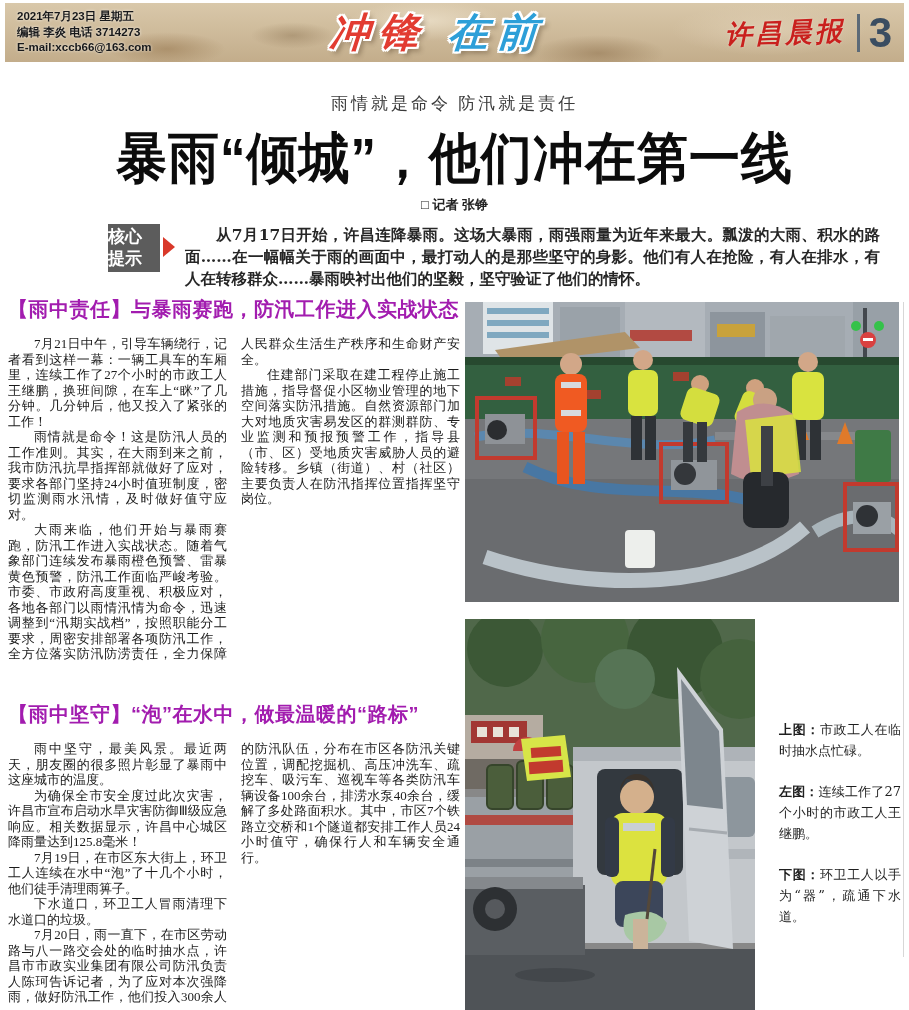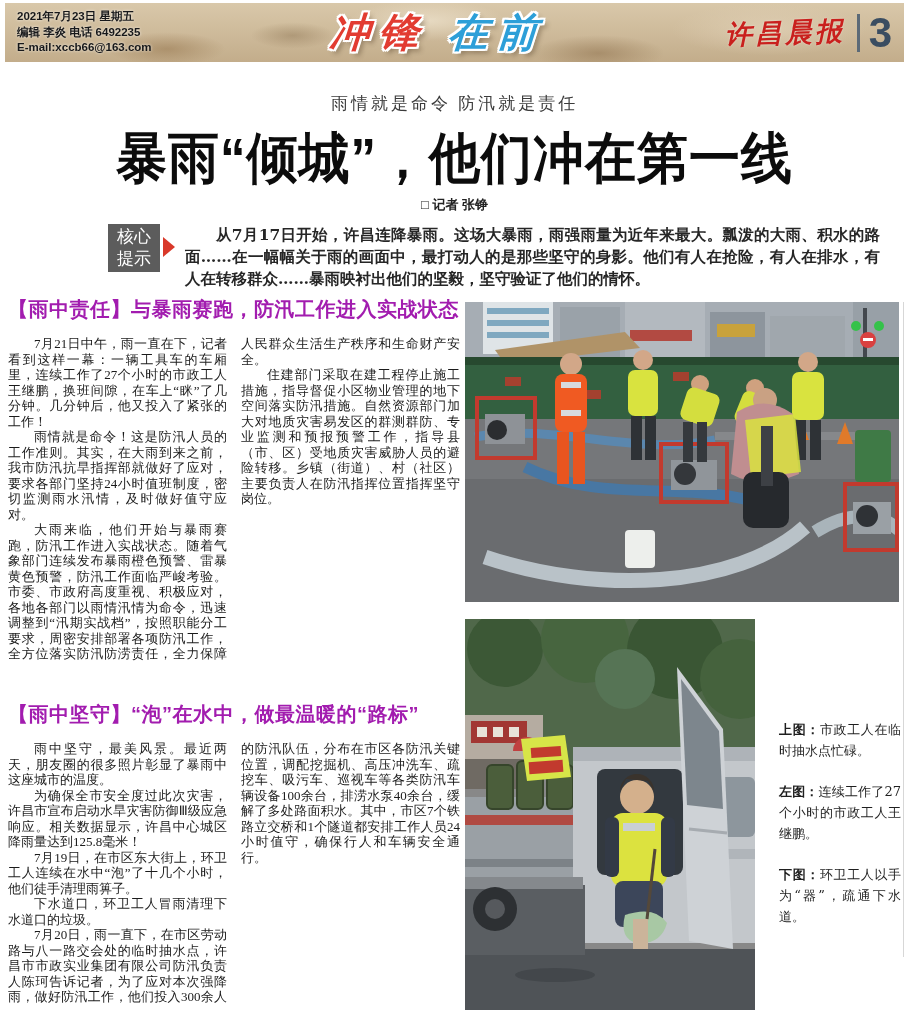--- a/index.html
+++ b/index.html
@@ -38,22 +38,22 @@
   
   .kicker { position:absolute; left:0; top:92px; width:909px; text-align:center;
     font-family:"Liberation Serif", serif; font-size:17px; color:#3b3b3b; letter-spacing:3px; }
   .main-title { position:absolute; left:0; top:122px; width:909px; text-align:center;
     font-size:51px; font-weight:900; color:#0c0c0c; letter-spacing:1px; transform:scaleY(1.08); transform-origin:top; }
   .byline { position:absolute; left:0; top:196px; width:909px; text-align:center;
     font-size:13px; font-weight:bold; color:#222; }
 
   
   .core-tip { position:absolute; left:108px; top:224px; width:772px; display:flex; align-items:flex-start; }
-  .core-tip-label { width:52px; background:#5c5c5c; color:#fff; text-align:center;
-    font-size:17px; font-weight:normal; line-height:22px; padding:2px 0; flex:0 0 auto; }
+  .core-tip-label { width:52px; background:#5c5c5c; color:#fff; text-align:left;
+    font-size:17px; font-weight:bold; line-height:22px; padding:2px 0; flex:0 0 auto; }
   .core-tip-arrow { width:0; height:0; border-left:12px solid #d9392a;
     border-top:10px solid transparent; border-bottom:10px solid transparent; margin:13px 10px 0 3px; flex:0 0 auto; }
   .core-tip-text { flex:1; font-family:"DejaVu Serif", serif; font-size:15.5px; line-height:22px;
     color:#262626; text-indent:2em; text-align:justify; font-weight:600; }
 
   
   .article { position:absolute; left:8px; width:452px; }
   .article h2 { font-size:20px; font-weight:900; color:#a21caf; letter-spacing:0.5px; margin-bottom:13px; white-space:nowrap; }
   .article-body { column-count:2; column-gap:14px; column-fill:auto; overflow:hidden;
     font-family:"Liberation Serif", serif; font-size:13px; line-height:15.5px; color:#1b1b1b; text-align:justify; }
@@ -77,21 +77,21 @@
   .v-rule { position:absolute; left:903px; top:302px; width:1px; height:655px; background:#d7d7d7; }
 </style>
 </head>
 <body>
 
 <div class="page">
 
   <header class="masthead">
     <div class="mast-left">
       <div>2021年7月23日 星期五</div>
-      <div>编辑 李炎 电话 6492235</div>
+      <div>编辑 李炎 电话 3714273</div>
       <div>E-mail:xccb66@163.com</div>
     </div>
     <div class="mast-center">
       <span class="t-red">冲锋</span>
       <span class="t-blue">在前</span>
     </div>
     <div class="mast-right">
       <span class="paper-name">许昌晨报</span>
       <span class="mast-divider"></span>
       <span class="page-no">3</span>
@@ -107,21 +107,21 @@
       <div>核心</div>
       <div>提示</div>
     </div>
     <div class="core-tip-arrow"></div>
     <div class="core-tip-text">从7月17日开始，许昌连降暴雨。这场大暴雨，雨强雨量为近年来最大。瓢泼的大雨、积水的路面……在一幅幅关于雨的画面中，最打动人的是那些坚守的身影。他们有人在抢险，有人在排水，有人在转移群众……暴雨映衬出他们的坚毅，坚守验证了他们的情怀。</div>
   </div>
 
   <section class="article" id="article1">
     <h2>【雨中责任】与暴雨赛跑，防汛工作进入实战状态</h2>
     <div class="article-body">
-      <p>7月21日中午，雨一直在下，记者看到这样一幕：一辆工具车的车厢里，连续工作了27个小时的市政工人王继鹏，换班间隙，在车上“眯”了几分钟。几分钟后，他又投入了紧张的工作！</p>
+      <p>7月21日中午，引导车辆绕行，记者看到这样一幕：一辆工具车的车厢里，连续工作了27个小时的市政工人王继鹏，换班间隙，在车上“眯”了几分钟。几分钟后，他又投入了紧张的工作！</p>
       <p>雨情就是命令！这是防汛人员的工作准则。其实，在大雨到来之前，我市防汛抗旱指挥部就做好了应对，要求各部门坚持24小时值班制度，密切监测雨水汛情，及时做好值守应对。</p>
       <p>大雨来临，他们开始与暴雨赛跑，防汛工作进入实战状态。随着气象部门连续发布暴雨橙色预警、雷暴黄色预警，防汛工作面临严峻考验。市委、市政府高度重视、积极应对，各地各部门以雨情汛情为命令，迅速调整到“汛期实战档”，按照职能分工要求，周密安排部署各项防汛工作，全方位落实防汛防涝责任，全力保障人民群众生活生产秩序和生命财产安全。</p>
       <p>住建部门采取在建工程停止施工措施，指导督促小区物业管理的地下空间落实防汛措施。自然资源部门加大对地质灾害易发区的群测群防、专业监测和预报预警工作，指导县（市、区）受地质灾害威胁人员的避险转移。乡镇（街道）、村（社区）主要负责人在防汛指挥位置指挥坚守岗位。</p>
 
     </div>
   </section>
 
   <section class="article" id="article2">
     <h2>【雨中坚守】“泡”在水中，做最温暖的“路标”</h2>
     <div class="article-body">

